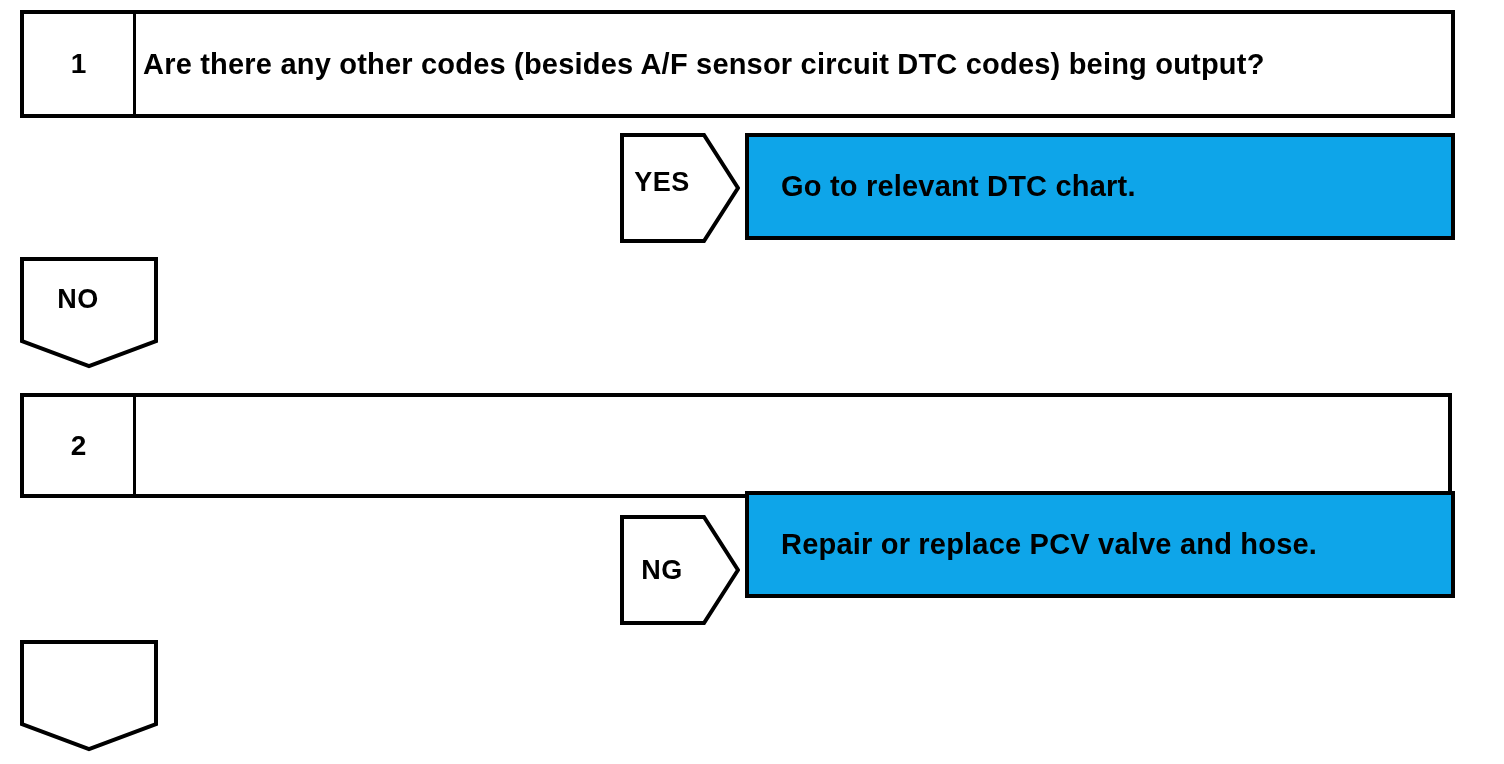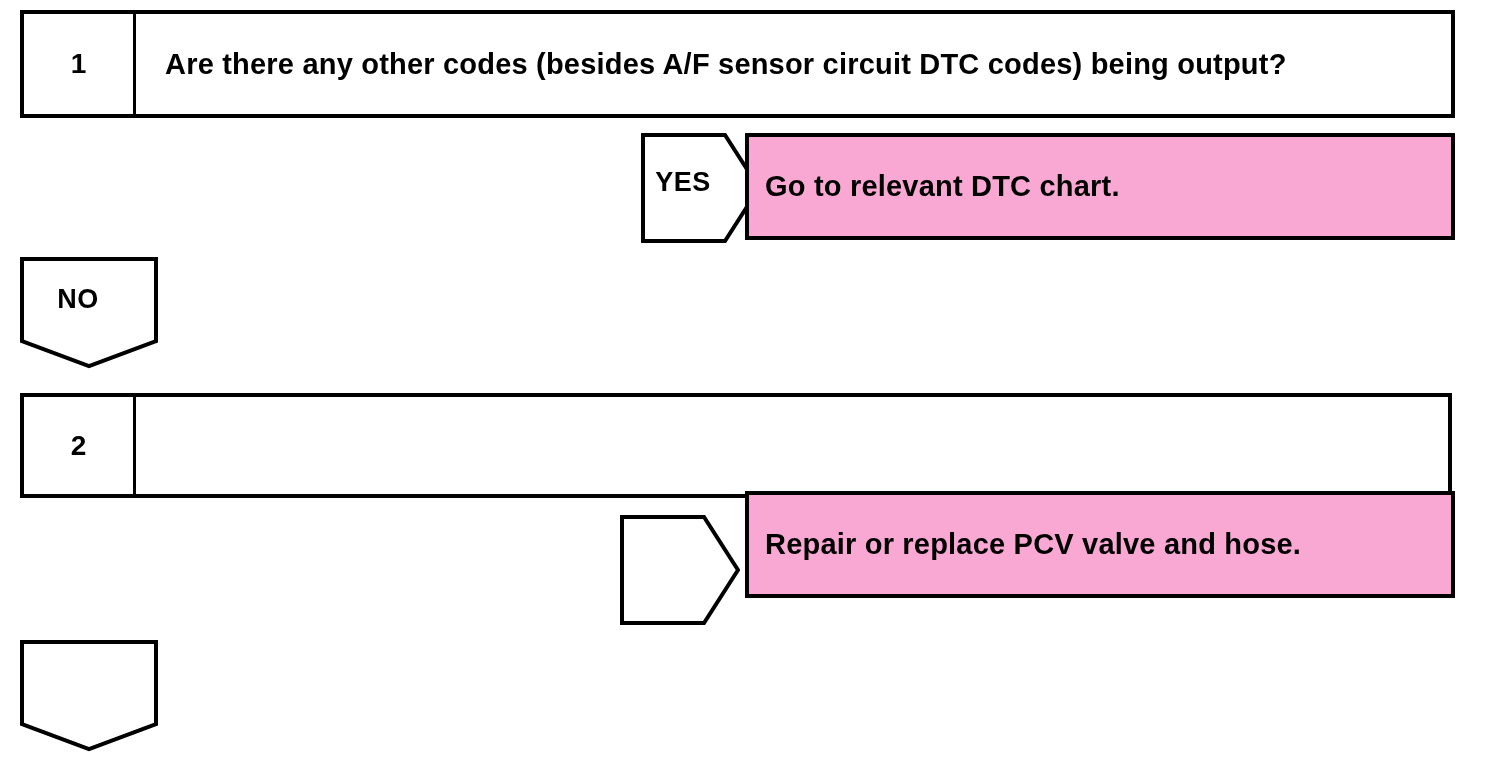--- a/index.html
+++ b/index.html
@@ -30,33 +30,33 @@
     border-right: 3px solid #000000;
     display: flex;
     align-items: center;
     justify-content: center;
     font-size: 28px;
   }
   .step-text-cell {
     flex: 1;
     display: flex;
     align-items: center;
-    padding-left: 29px;
+    padding-left: 7px;
     padding-right: 10px;
     font-size: 29px;
     letter-spacing: 0.2px;
   }
   
   .result-box {
     position: absolute;
     border: 4px solid #000000;
-    background: #f9a8d4;
+    background: #0ea5e9;
     display: flex;
     align-items: center;
-    padding-left: 16px;
+    padding-left: 32px;
     padding-right: 10px;
     font-size: 29px;
     letter-spacing: 0.2px;
   }
   
   .pent {
     position: absolute;
   }
   .pent svg { display: block; }
   .pent-right-label {
@@ -74,21 +74,21 @@
     left: 0; top: 0;
     width: 100%; height: 84px;
     display: flex;
     align-items: center;
     justify-content: center;
     font-size: 27px;
     letter-spacing: 0.5px;
   }
   
   .step1-box   { left: 20px;  top: 10px;  width: 1435px; height: 108px; }
-  .yes-pent    { left: 620px; top: 133px; width: 120px;  height: 98px; margin-left: 21px; }
+  .yes-pent    { left: 620px; top: 133px; width: 120px;  height: 98px; }
   .yes-result  { left: 745px; top: 133px; width: 710px;  height: 107px; }
   .no-pent     { left: 20px;  top: 257px; width: 116px;  height: 112px; }
   .step2-box   { left: 20px;  top: 393px; width: 1432px; height: 105px; }
   .ng-pent     { left: 620px; top: 515px; width: 120px;  height: 110px; }
   .ng-result   { left: 745px; top: 491px; width: 710px;  height: 107px; }
   .ok-pent     { left: 20px;  top: 640px; width: 138px;  height: 110px; }
 </style>
 </head>
 <body>
 
@@ -116,20 +116,21 @@
   </div>
 
   <div class="step-box step2-box">
     <div class="step-num-cell">2</div>
   </div>
 
   <div class="pent ng-pent">
     <svg width="120" height="110" viewBox="0 0 120 110">
       <polygon points="2,2 84,2 118,55 84,108 2,108" fill="#ffffff" stroke="#000000" stroke-width="4" stroke-linejoin="miter"></polygon>
     </svg>
+    <div class="pent-right-label">NG</div>
   </div>
 
   <div class="result-box ng-result">Repair or replace PCV valve and hose.</div>
 
   <div class="pent ok-pent">
     <svg width="138" height="112" viewBox="0 0 138 112">
       <polygon points="2,2 136,2 136,84 69,109 2,84" fill="#ffffff" stroke="#000000" stroke-width="4" stroke-linejoin="miter"></polygon>
     </svg>
   </div>
 

